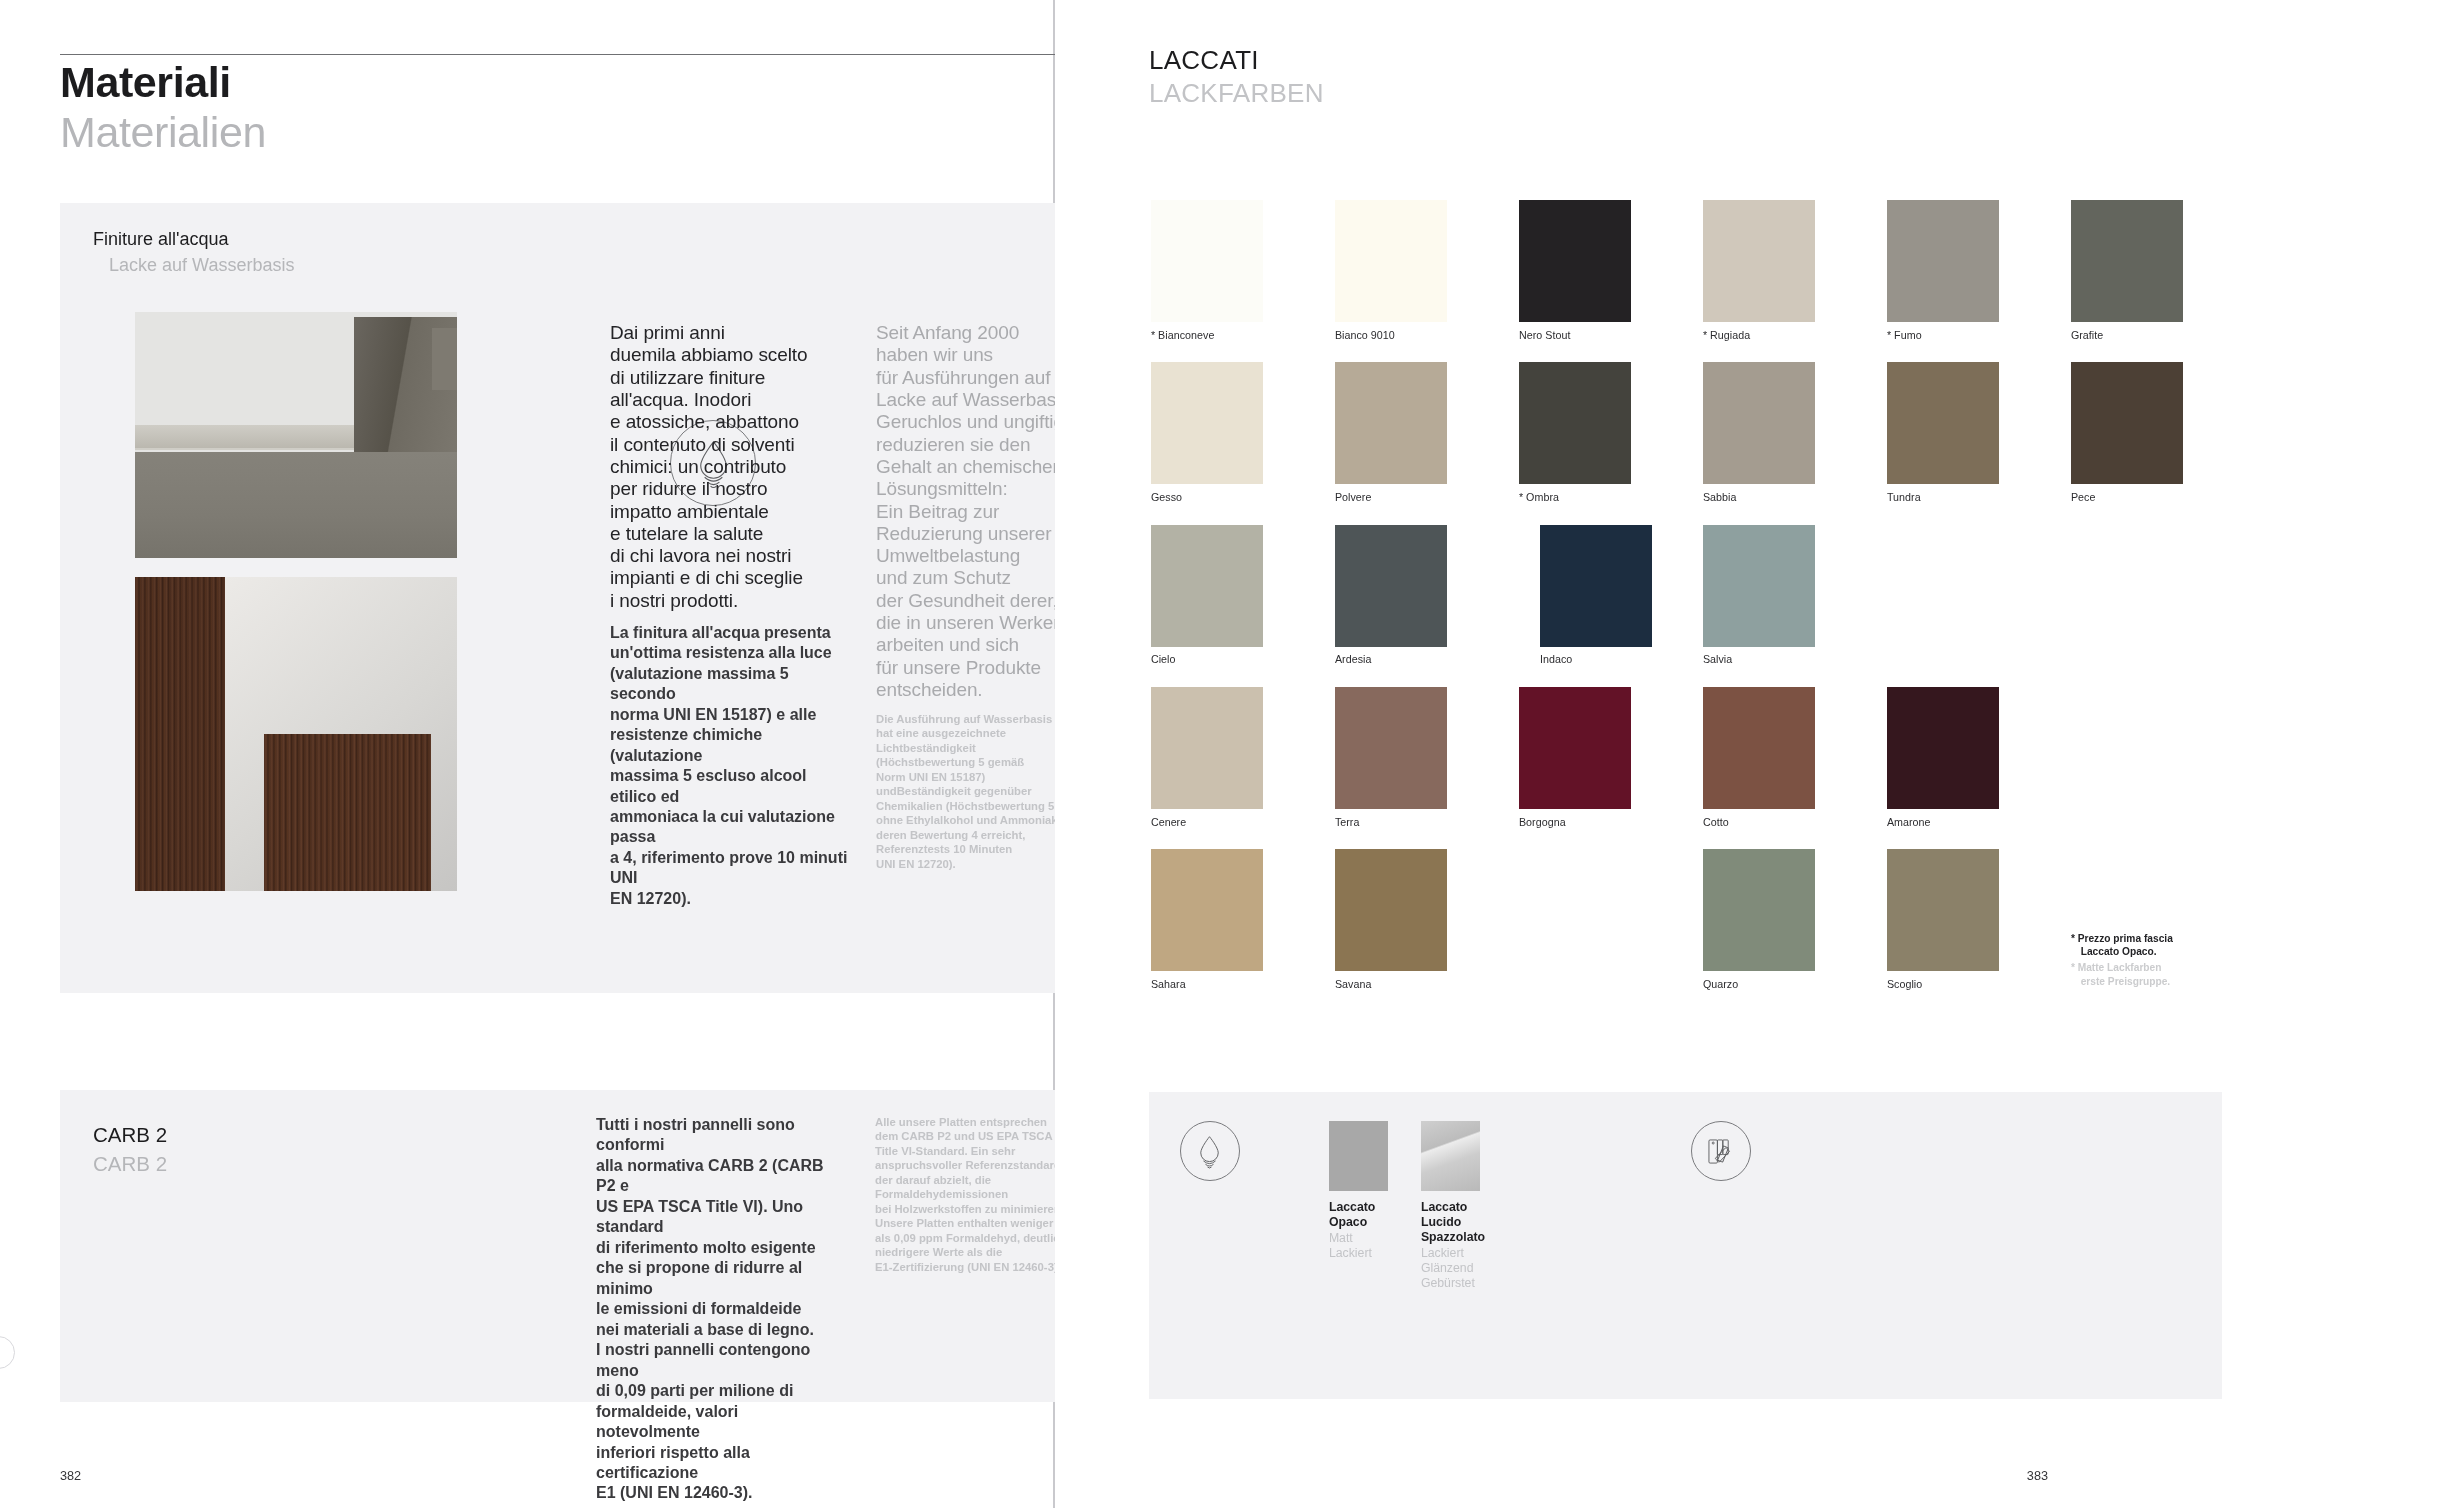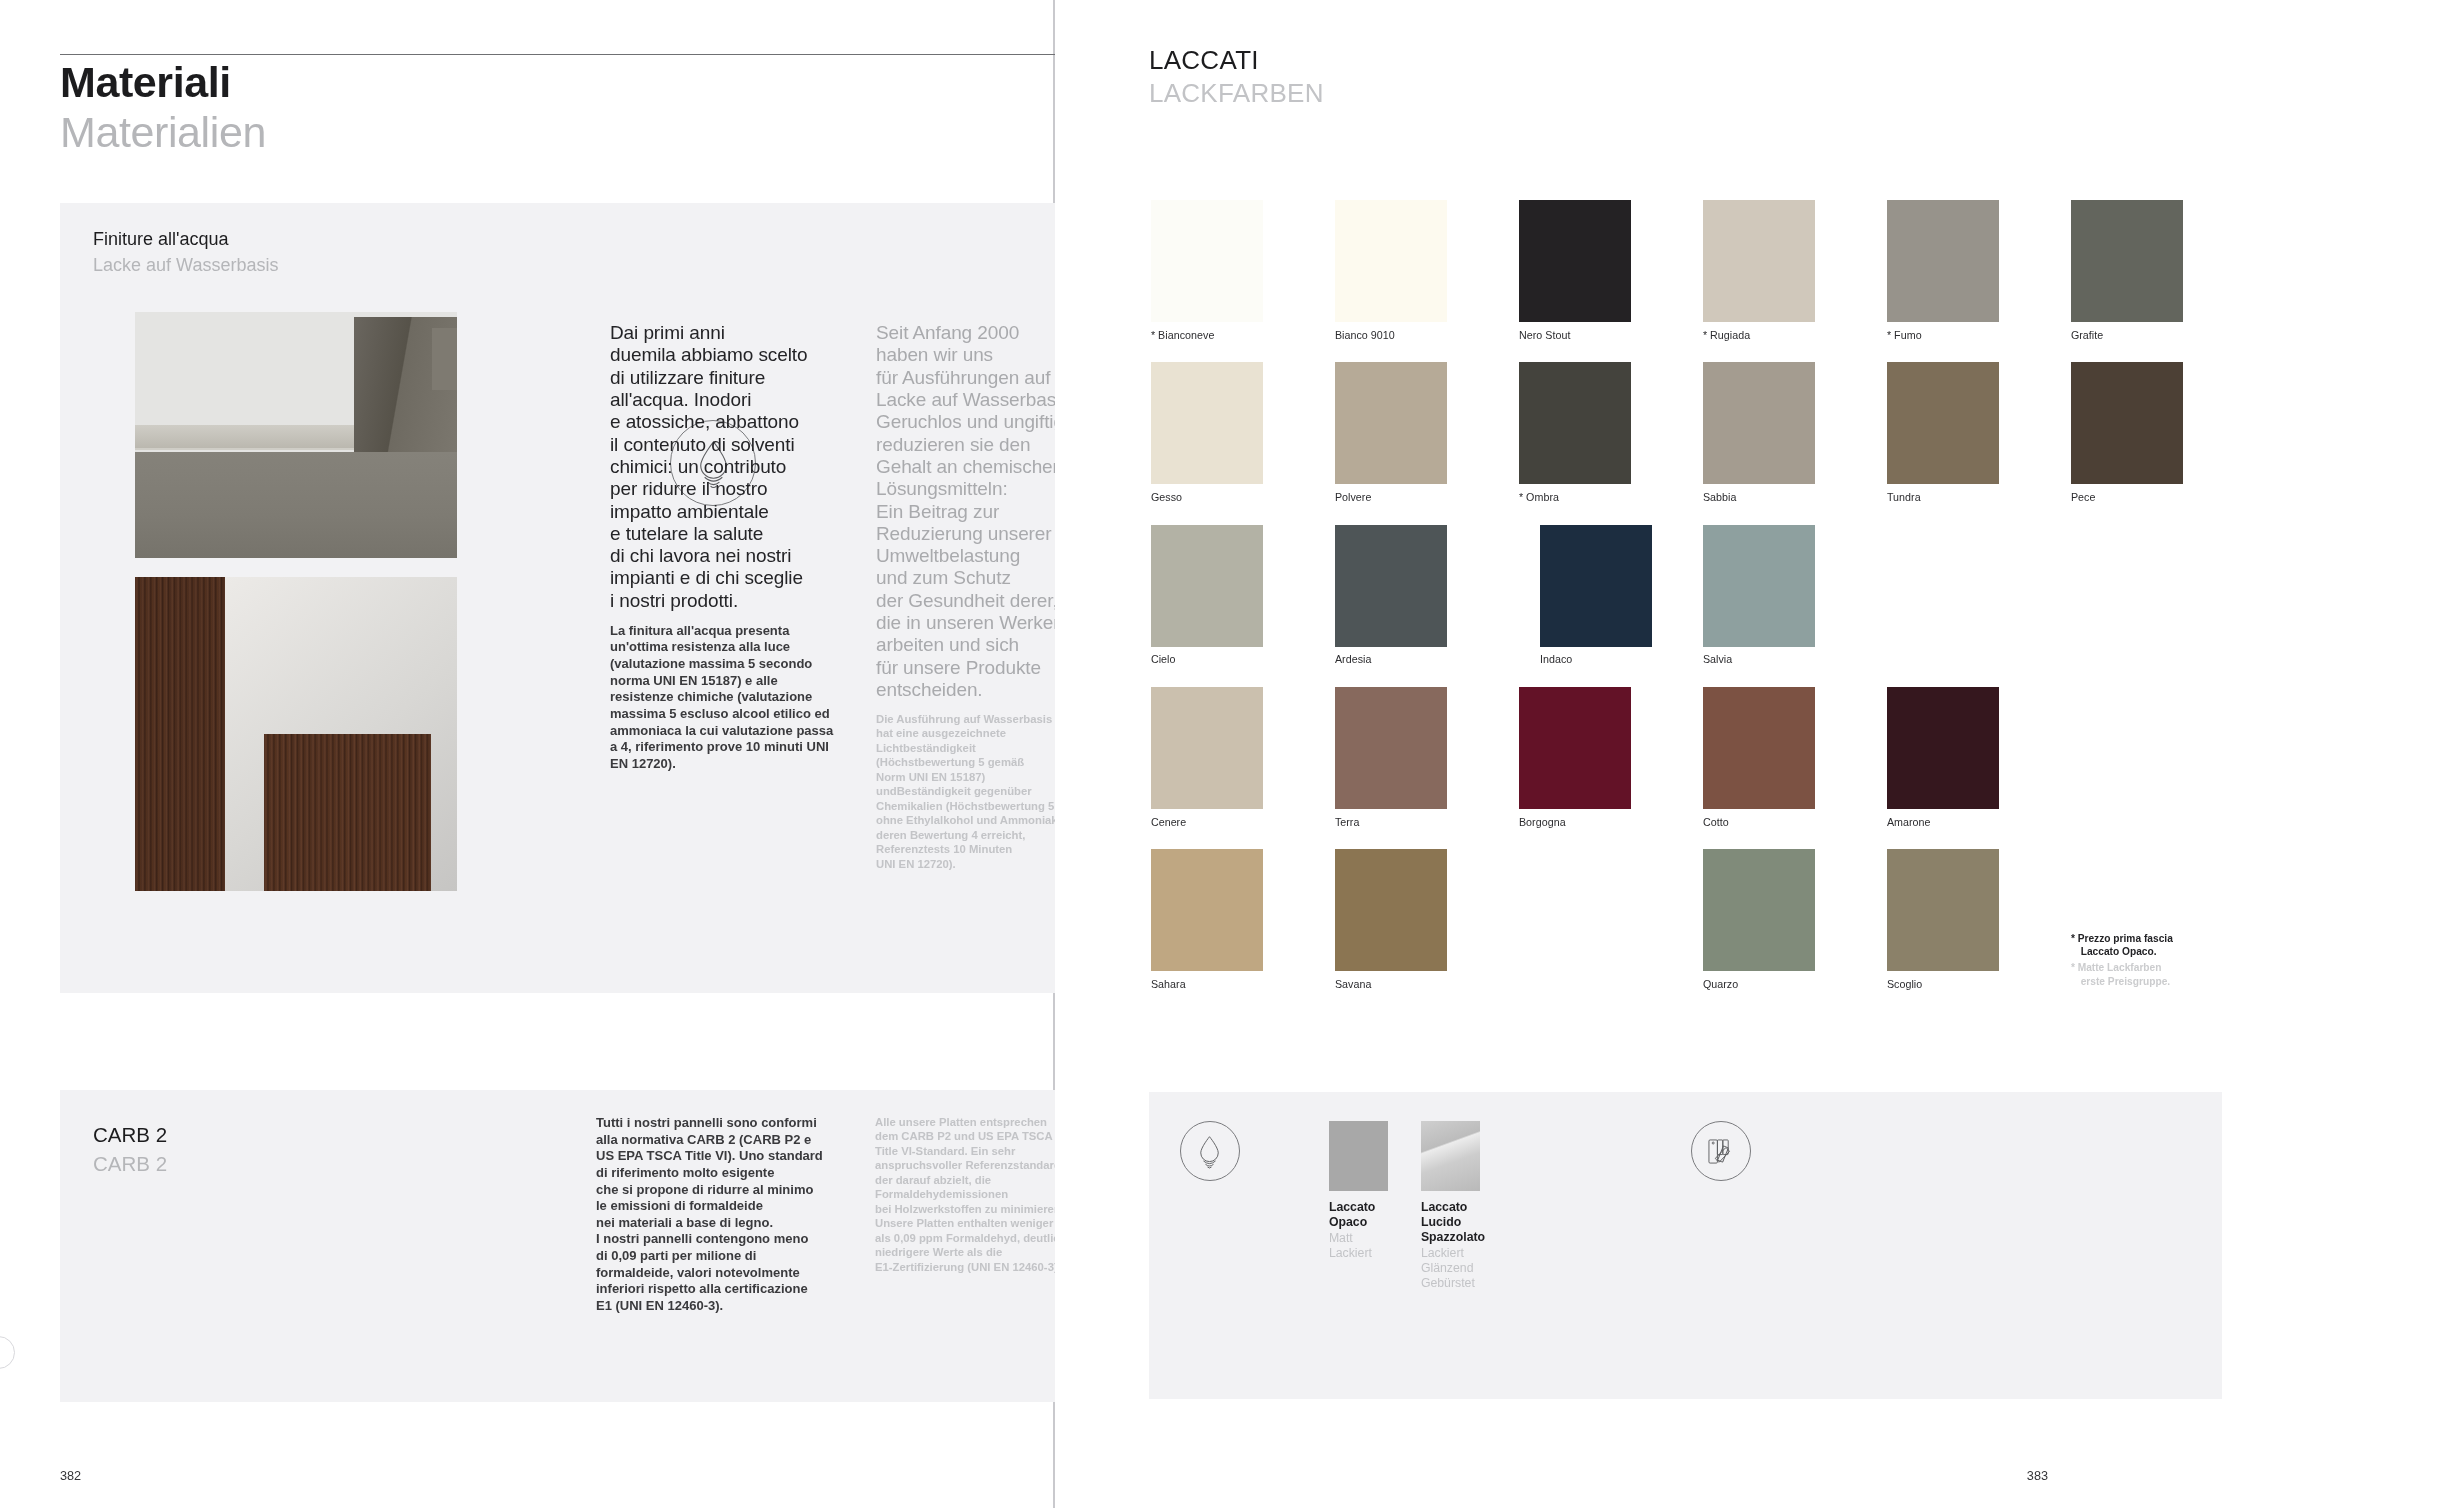--- a/index.html
+++ b/index.html
@@ -31,21 +31,21 @@
     font-size: 43px; font-weight: 400; color: #b5b6b9;
     letter-spacing: -0.4px; line-height: 1.15; margin-top: 2.9px;
   }
 
   .panel { position: absolute; background: #f2f2f4; }
 
   #panel-water { left: 60px; top: 203px; width: 1090px; height: 790px; }
 
   .sub-head { position: absolute; left: 33px; top: 25px; }
   .sub-it { font-size: 18px; font-weight: 400; color: #1c1c1e; line-height: 1.3; }
-  .sub-de { font-size: 18px; font-weight: 400; color: #b5b6b9; line-height: 1.35; margin-top: 2px; }
+  .sub-de { font-size: 18px; font-weight: 400; color: #b5b6b9; line-height: 1.35; margin-top: 2px; margin-left: 16px; }
 
   .photo { position: absolute; overflow: hidden; }
   #photo-kitchen { left: 75px; top: 109px; width: 322px; height: 246px; }
   #photo-wood    { left: 75px; top: 374px; width: 322px; height: 314px; }
 
   .kitchen-wall   { position: absolute; inset: 0; background: #e4e4e2; }
   .kitchen-counter{ position: absolute; left: 0; top: 57%; right: 0; bottom: 0;
                     background: linear-gradient(180deg,#85827a 0%,#7e7b73 60%,#76736b 100%); }
   .kitchen-edge   { position: absolute; left:0; right:0; top:55.2%; height:2px; background:#cfcdc6; }
   .kitchen-band   { position: absolute; left:0; right:0; top:46%; height: 10%;
@@ -69,21 +69,21 @@
   #water-icon { left: 610px; top: 217px; width: 86px; height: 86px; }
 
   .col-it {
     position: absolute; left: 610px; top: 322px; width: 244px;
   }
   .col-de {
     position: absolute; left: 876px; top: 322px; width: 244px;
   }
   .lead-it { font-size: 19px; line-height: 1.175; color: #242427; font-weight: 400; letter-spacing: -0.1px; }
   .lead-de { font-size: 19px; line-height: 1.175; color: #a9aaad; font-weight: 400; letter-spacing: -0.1px; }
-  .fine-it { font-size: 13px; line-height: 1.28; color: #3a3a3d; font-weight: 600; margin-top: 10.7px; }
+  .fine-it { font-size: 16px; line-height: 1.28; color: #3a3a3d; font-weight: 600; margin-top: 10.7px; }
   .fine-de { font-size: 11.3px; line-height: 1.28; color: #c3c4c7; font-weight: 600; margin-top: 10.7px; }
 
   
   #panel-carb { left: 60px; top: 1090px; width: 1090px; height: 312px; }
   .carb-head { position: absolute; left: 33px; top: 32px; }
   .carb-it { font-size: 20.5px; font-weight: 400; color: #1c1c1e; line-height: 1.3; }
   .carb-de { font-size: 20.5px; font-weight: 400; color: #b5b6b9; line-height: 1.35; margin-top: 1px; }
   .carb-col-it { position: absolute; left: 536px; top: 25px; width: 249px; }
   .carb-col-de { position: absolute; left: 815px; top: 25px; width: 249px; }
 

